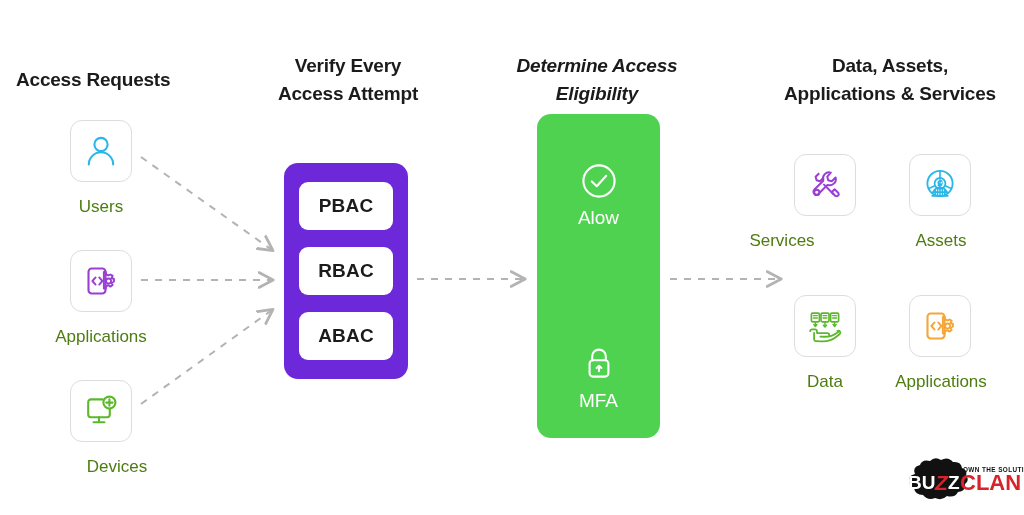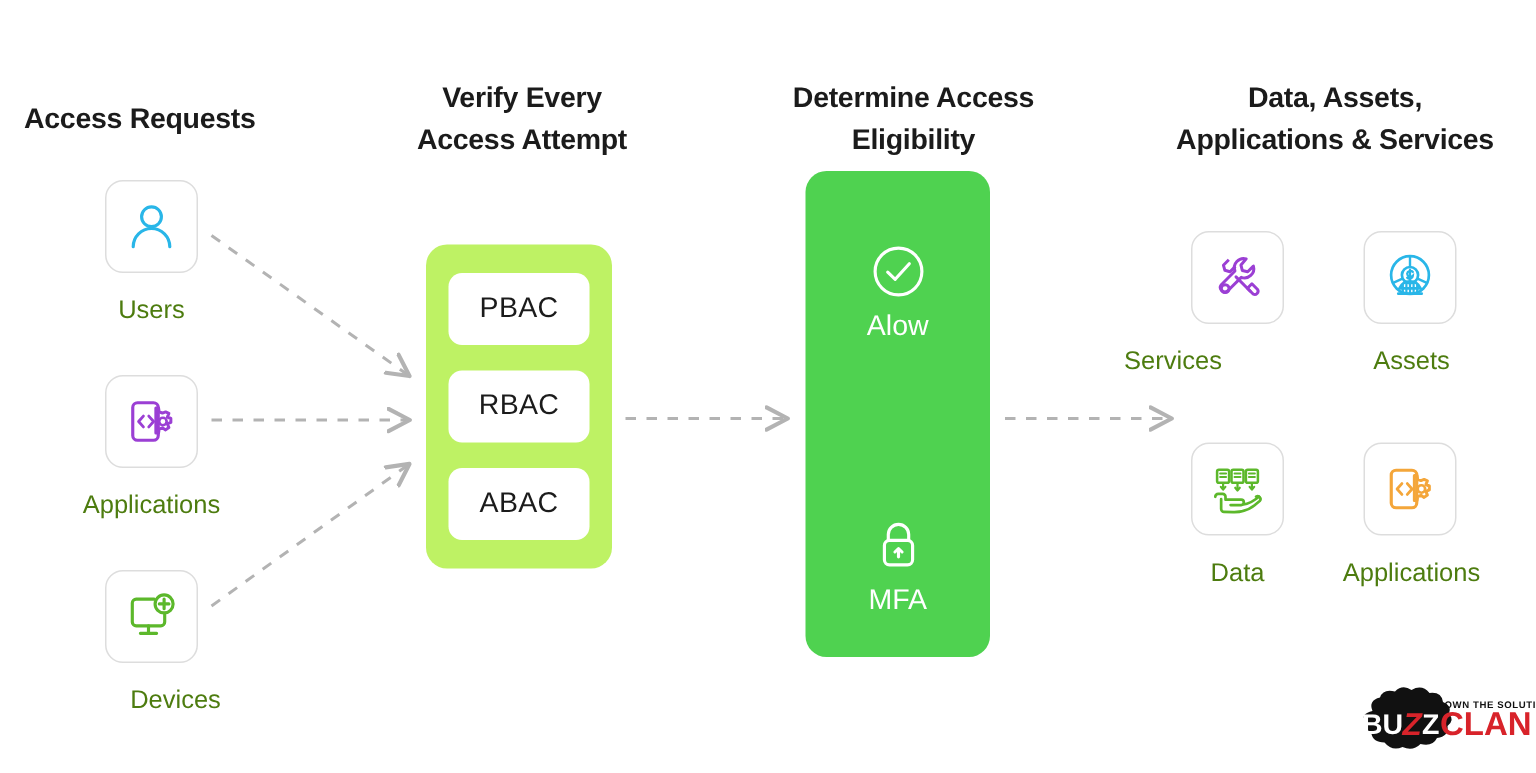--- a/index.html
+++ b/index.html
@@ -26,21 +26,21 @@
   .col-title {
     position: absolute;
     font-weight: bold;
     font-size: 19px;
     line-height: 28px;
     color: #1b1b1b;
     letter-spacing: -0.2px;
   }
   #title-access  { left: 8px;   top: 66px;  text-align: left;  width: 240px; }
   #title-verify  { left: 240px; top: 52px;  text-align: center; width: 200px; }
-  #title-determine { left: 491px; top: 52px; text-align: center; width: 220px; }
+  #title-determine { left: 479px; top: 52px; text-align: center; width: 220px; font-style: italic; }
   #title-data    { left: 744px; top: 52px;  text-align: center; width: 276px; }
 
   
   .tile {
     position: absolute;
     width: 62px;
     height: 62px;
     border: 1px solid #dddddd;
     border-radius: 12px;
     background: #ffffff;
@@ -78,27 +78,28 @@
   #tile-apps-right   { left: 901px; top: 295px; }
   #label-apps-right  { left: 843px; top: 371px; width: 180px; }
 
   
   #policy-panel {
     position: absolute;
     left: 276px;
     top: 163px;
     width: 124px;
     height: 216px;
-    background: #bef264;
+    background: #6d28d9;
     border-radius: 14px;
     box-sizing: border-box;
     padding: 19px 15px;
     display: flex;
     flex-direction: column;
     justify-content: space-between;
+    font-weight: bold;
   }
   .policy-chip {
     background: #ffffff;
     border-radius: 9px;
     height: 48px;
     display: flex;
     align-items: center;
     justify-content: center;
     font-size: 19px;
     color: #1b1b1b;

